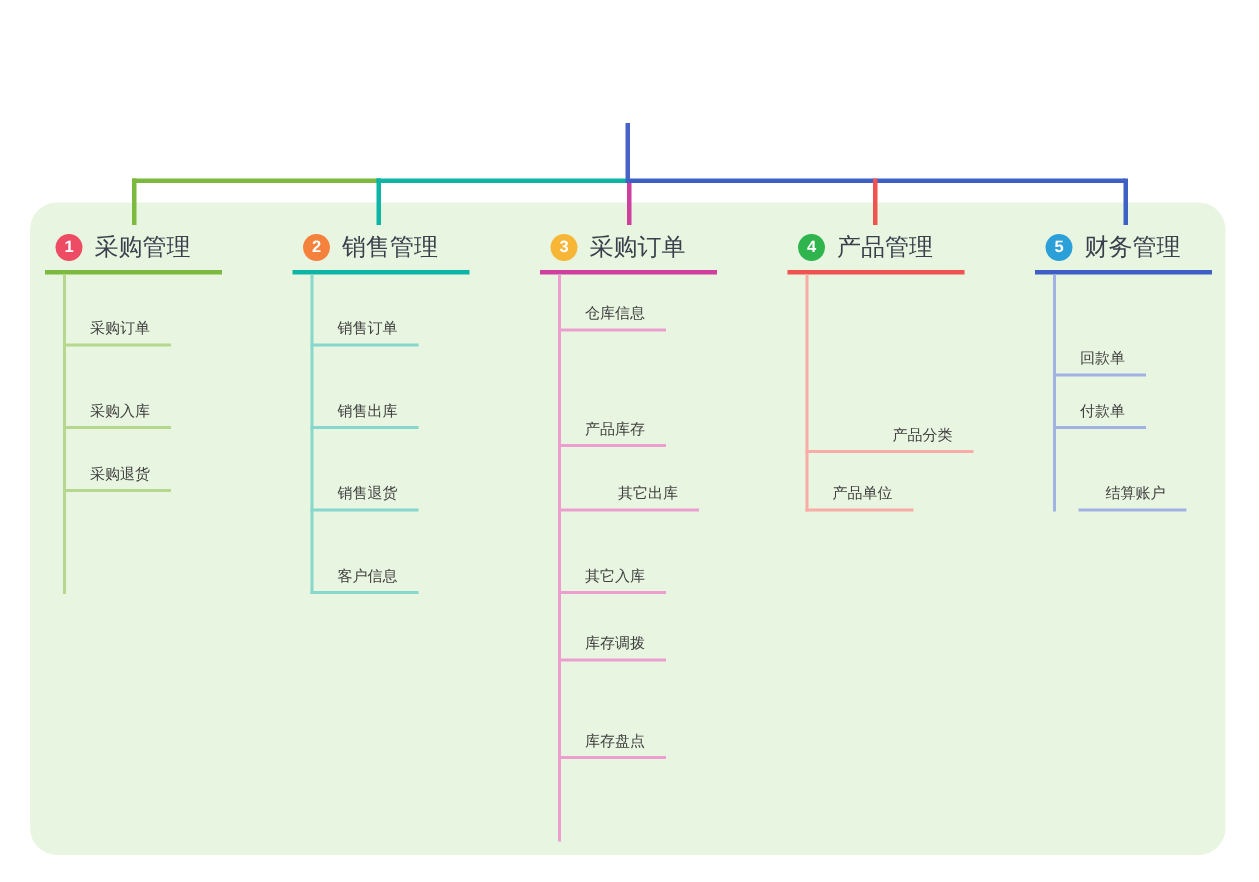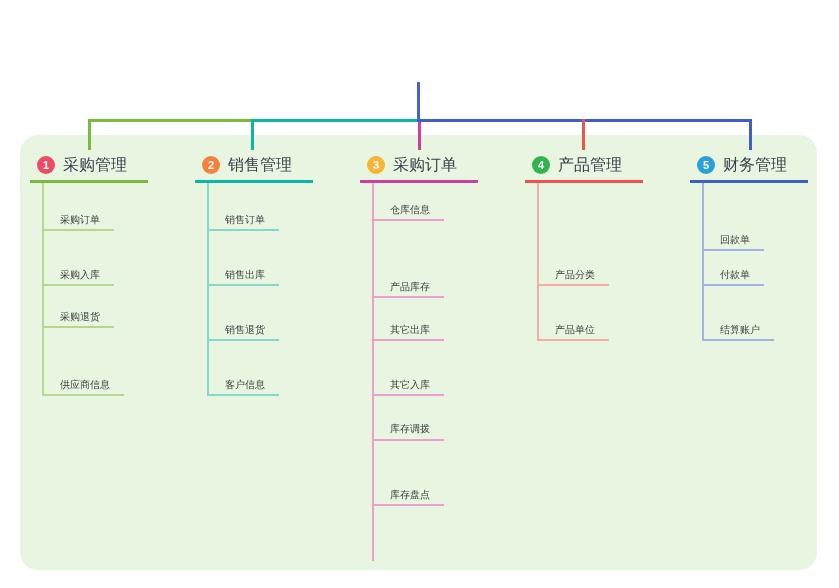--- a/index.html
+++ b/index.html
@@ -67,21 +67,20 @@
       <div class="branch-col" style="left: 30px; top: 150px; width: 160px;">
         <div class="title-row">
           <span class="badge" style="background: rgb(238, 75, 101);">1</span>
           <span class="title-label">采购管理</span>
         </div>
         <div class="title-underline" style="background: rgb(124, 185, 63);"></div>
         <div class="child-vline" style="height: 213px; background: rgb(181, 215, 142);"></div>
         <div class="child-row" style="top: 59px; border-color: rgb(181, 215, 142);"><span class="child-label">采购订单</span></div>
         <div class="child-row" style="top: 114px; border-color: rgb(181, 215, 142);"><span class="child-label">采购入库</span></div>
         <div class="child-row" style="top: 156px; border-color: rgb(181, 215, 142);"><span class="child-label">采购退货</span></div>
-        <div class="child-row" style="top: 224px; border-color: rgb(181, 215, 142);"><span class="child-label">供应商信息</span></div>
       </div>
       <div class="branch-col" style="left: 195px; top: 150px; width: 160px;">
         <div class="title-row">
           <span class="badge" style="background: rgb(245, 130, 60);">2</span>
           <span class="title-label">销售管理</span>
         </div>
         <div class="title-underline" style="background: rgb(13, 181, 166);"></div>
         <div class="child-vline" style="height: 213px; background: rgb(134, 216, 204);"></div>
         <div class="child-row" style="top: 59px; border-color: rgb(134, 216, 204);"><span class="child-label">销售订单</span></div>
         <div class="child-row" style="top: 114px; border-color: rgb(134, 216, 204);"><span class="child-label">销售出库</span></div>
@@ -90,40 +89,40 @@
       </div>
       <div class="branch-col" style="left: 360px; top: 150px; width: 160px;">
         <div class="title-row">
           <span class="badge" style="background: rgb(248, 182, 55);">3</span>
           <span class="title-label">采购订单</span>
         </div>
         <div class="title-underline" style="background: rgb(207, 63, 159);"></div>
         <div class="child-vline" style="height: 378px; background: rgb(236, 158, 208);"></div>
         <div class="child-row" style="top: 49px; border-color: rgb(236, 158, 208);"><span class="child-label">仓库信息</span></div>
         <div class="child-row" style="top: 126px; border-color: rgb(236, 158, 208);"><span class="child-label">产品库存</span></div>
-        <div class="child-row" style="top: 169px; border-color: rgb(236, 158, 208);"><span class="child-label">其它出库</span></div>
+        <div class="child-row" style="top: 169px; border-color: rgb(236, 158, 208); padding-left: 22px;"><span class="child-label">其它出库</span></div>
         <div class="child-row" style="top: 224px; border-color: rgb(236, 158, 208);"><span class="child-label">其它入库</span></div>
         <div class="child-row" style="top: 269px; border-color: rgb(236, 158, 208); font-family: Liberation Mono, monospace;"><span class="child-label">库存调拨</span></div>
         <div class="child-row" style="top: 334px; border-color: rgb(236, 158, 208);"><span class="child-label">库存盘点</span></div>
       </div>
       <div class="branch-col" style="left: 525px; top: 150px; width: 160px;">
         <div class="title-row">
           <span class="badge" style="background: rgb(47, 180, 78);">4</span>
           <span class="title-label">产品管理</span>
         </div>
         <div class="title-underline" style="background: rgb(240, 83, 79);"></div>
         <div class="child-vline" style="height: 158px; background: rgb(249, 171, 167);"></div>
-        <div class="child-row" style="top: 114px; border-color: rgb(249, 171, 167);"><span class="child-label">产品分类</span></div>
+        <div class="child-row" style="top: 130px; border-color: rgb(249, 171, 167); padding-left: 40px;"><span class="child-label">产品分类</span></div>
         <div class="child-row" style="top: 169px; border-color: rgb(249, 171, 167);"><span class="child-label">产品单位</span></div>
       </div>
       <div class="branch-col" style="left: 690px; top: 150px; width: 160px;">
         <div class="title-row">
           <span class="badge" style="background: rgb(43, 160, 216);">5</span>
           <span class="title-label">财务管理</span>
         </div>
         <div class="title-underline" style="background: rgb(62, 96, 196);"></div>
         <div class="child-vline" style="height: 158px; background: rgb(162, 178, 228);"></div>
         <div class="child-row" style="top: 59px; border-color: rgb(162, 178, 228); margin-top: 20px;"><span class="child-label">回款单</span></div>
         <div class="child-row" style="top: 114px; border-color: rgb(162, 178, 228);"><span class="child-label">付款单</span></div>
-        <div class="child-row" style="top: 169px; border-color: rgb(162, 178, 228);"><span class="child-label">结算账户</span></div>
+        <div class="child-row" style="top: 169px; border-color: rgb(162, 178, 228); margin-left: 17px;"><span class="child-label">结算账户</span></div>
       </div>
     </div>
 </div>
 
 </body></html>

